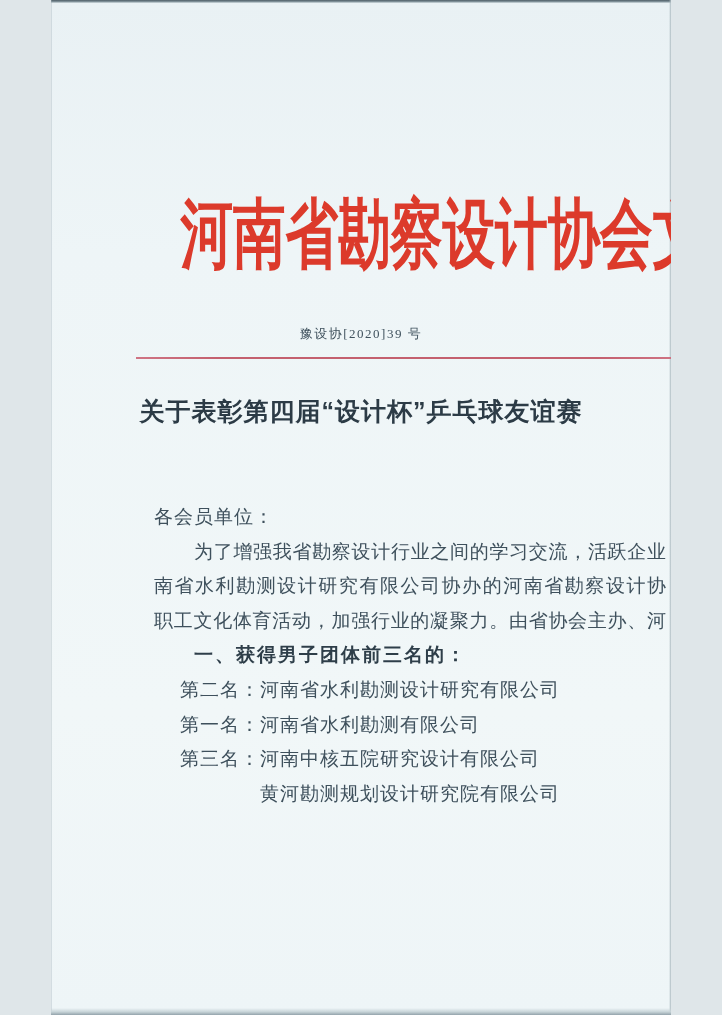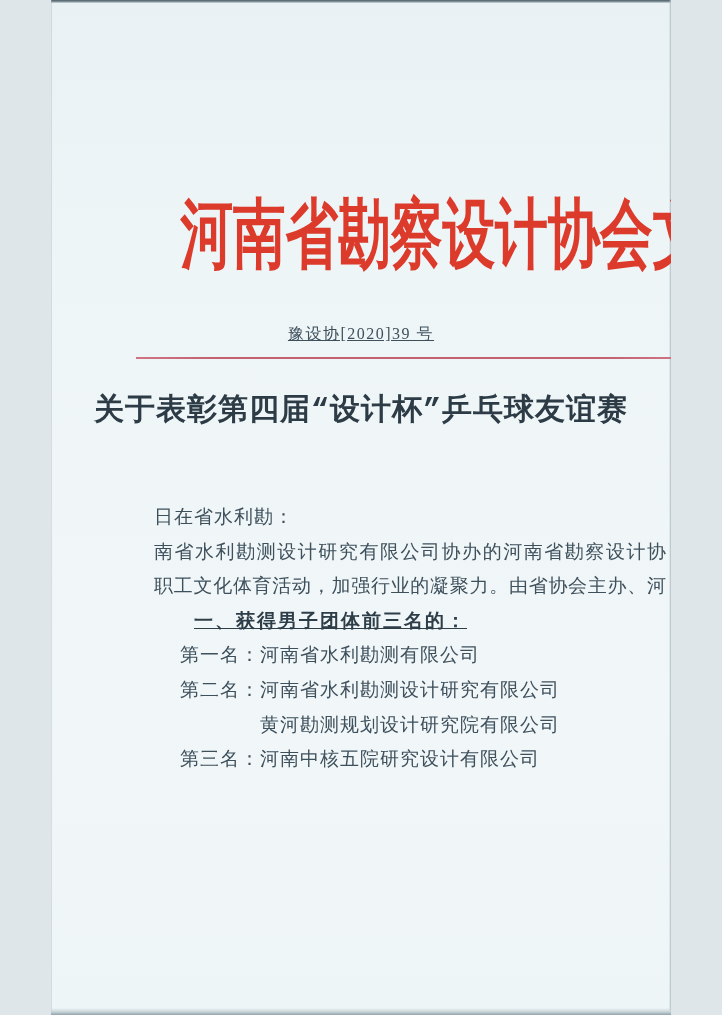--- a/index.html
+++ b/index.html
@@ -35,39 +35,38 @@
     font-weight: 700;
     font-size: 76px;
     color: #dc3a2b;
     letter-spacing: 0px;
   }
 
   
   .doc-number {
     position: absolute; top: 322px; left: 0; width: 100%;
     text-align: center;
-    font-size: 16px; line-height: 24px;
+    font-size: 13px; line-height: 24px;
     letter-spacing: 1.5px;
     color: #3e505c;
-    text-decoration: underline;
   }
 
   
   .red-divider {
     position: absolute; top: 357px; left: 85px; width: 542px; height: 2px;
     background: linear-gradient(90deg, #cf7484 0%, #c4606f 15%, #c4606f 85%, #cf7484 100%);
   }
 
   
   .doc-title {
     position: absolute; top: 391px; left: 0; width: 100%;
     text-align: center;
-    font-family: Liberation Mono, monospace;
+    font-family: Liberation Sans, sans-serif;
     font-weight: 700;
-    font-size: 30px; line-height: 40px;
+    font-size: 25px; line-height: 40px;
     letter-spacing: 1px;
     color: #2c3b46;
   }
 
   
   .doc-body {
     position: absolute; top: 500px; left: 103px; width: 512px;
     font-size: 19px; line-height: 34.6px;
     color: #3e505c;
     letter-spacing: 1px;
@@ -82,21 +81,20 @@
   }
   .line.indent2   { padding-left: 40px; }
   .line.rank      { padding-left: 26px; }
   .line.cont      { padding-left: 106px; }
   .line.bold-head {
     padding-left: 40px;
     font-family: "Liberation Sans", "DejaVu Sans", sans-serif;
     font-weight: 700;
     color: #2e3e49;
     letter-spacing: 2px;
-    text-decoration: underline;
   }
 </style>
 </head>
 <body>
 
 <div class="page">
 
   <div class="edge-top"></div>
   <div class="edge-left"></div>
   <div class="edge-right"></div>
@@ -108,23 +106,24 @@
 
   <div class="doc-number">豫设协[2020]39 号</div>
 
   <div class="red-divider"></div>
 
   <div class="doc-title">
     <div>关于表彰第四届“设计杯”乒乓球友谊赛</div>
   </div>
 
   <div class="doc-body">
-    <div class="line">日在省水利勘：</div>
+    <div class="line">各会员单位：</div>
+    <div class="line indent2 justify">为了增强我省勘察设计行业之间的学习交流，活跃企业</div>
     <div class="line justify">南省水利勘测设计研究有限公司协办的河南省勘察设计协</div>
     <div class="line justify">职工文化体育活动，加强行业的凝聚力。由省协会主办、河</div>
     <div class="line bold-head">一、获得男子团体前三名的：</div>
+    <div class="line rank">第二名：河南省水利勘测设计研究有限公司</div>
     <div class="line rank">第一名：河南省水利勘测有限公司</div>
-    <div class="line rank">第二名：河南省水利勘测设计研究有限公司</div>
+    <div class="line rank">第三名：河南中核五院研究设计有限公司</div>
     <div class="line cont">黄河勘测规划设计研究院有限公司</div>
-    <div class="line rank">第三名：河南中核五院研究设计有限公司</div>
   </div>
 
 </div>
 
 </body></html>

